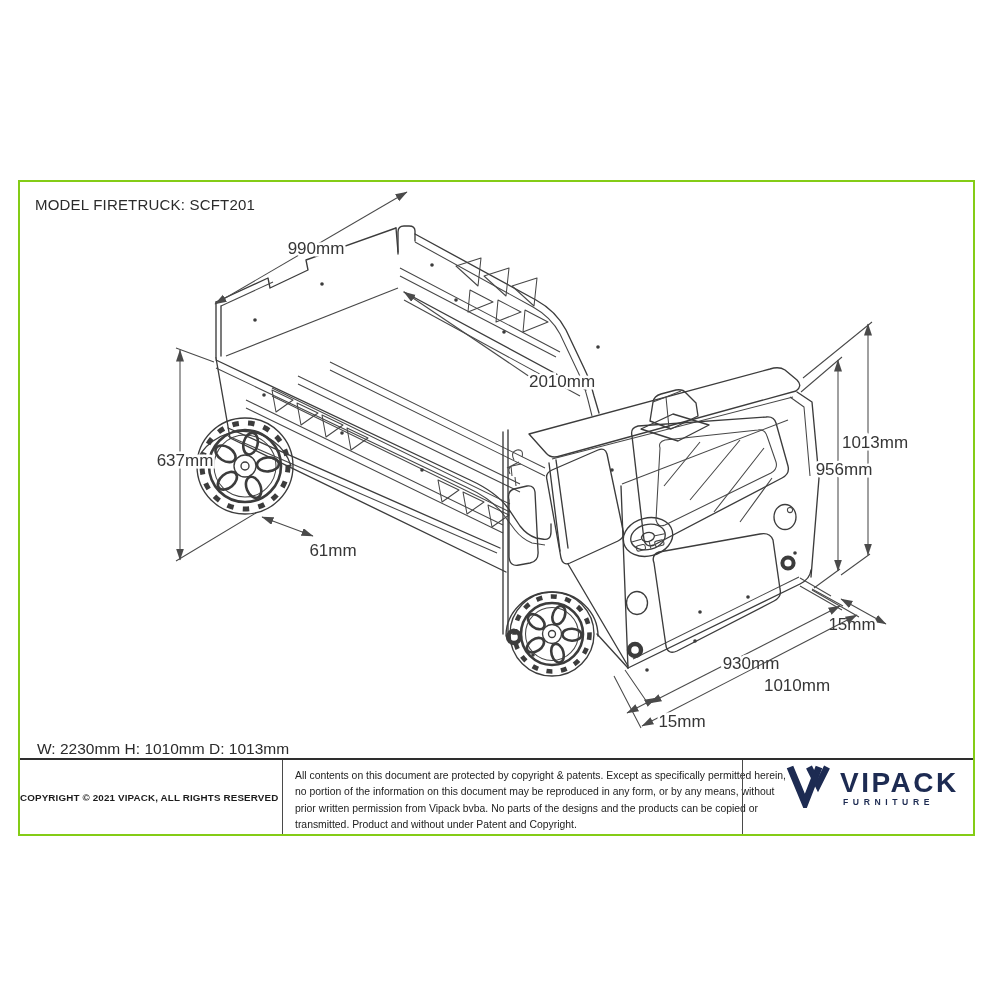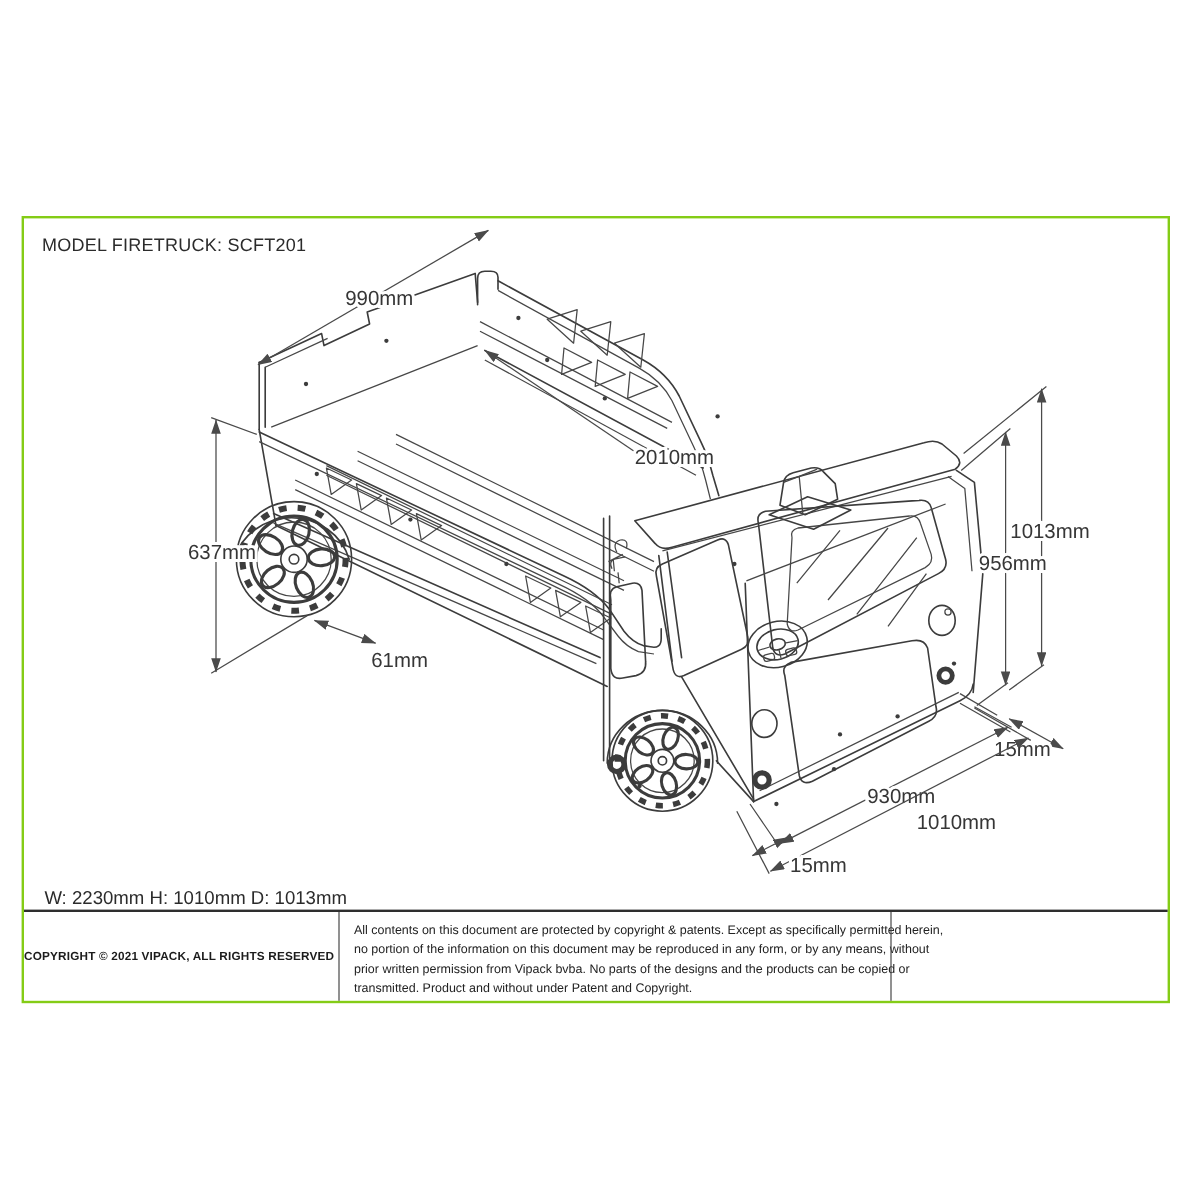--- a/index.html
+++ b/index.html
@@ -42,20 +42,28 @@
       <span id="copyright-text">COPYRIGHT  © 2021 VIPACK, ALL RIGHTS RESERVED</span>
     </div>
     <div class="vdiv" style="left:262px"></div>
     <div id="legal-cell">
       <div class="legal-line">All contents on this document are protected by copyright &amp; patents. Except as specifically permitted herein,</div>
       <div class="legal-line">no portion of the information on this document may be reproduced in any form, or by any means, without</div>
       <div class="legal-line">prior written permission from Vipack bvba. No parts of the designs and the products can be copied or</div>
       <div class="legal-line">transmitted. Product and without under Patent and Copyright.</div>
     </div>
     <div class="vdiv" style="left:722px"></div>
+    <div id="brand-cell">
+      <svg id="logo-mark" width="46" height="44" viewBox="0 0 46 44">
+        <path d="M4,3 L19,39 L33,3" stroke="#1d2b52" stroke-width="7" fill="none" stroke-linecap="butt"></path>
+        <path d="M23,3 L32,21 L41,3" stroke="#1d2b52" stroke-width="6.5" fill="none" stroke-linecap="butt"></path>
+      </svg>
+      <div id="brand-name">VIPACK</div>
+      <div id="brand-tagline">FURNITURE</div>
+    </div>
   </div>
 </div>
 
 <svg class="abs" style="left:0;top:0" width="1000" height="1000" viewBox="0 0 1000 1000">
   <defs>
     <marker id="arr" markerUnits="userSpaceOnUse" markerWidth="13" markerHeight="10" refX="11.5" refY="4" orient="auto-start-reverse">
       <path d="M0,0 L12,4 L0,8 Z" fill="#4a4a4a"></path>
     </marker>
   </defs>
 

